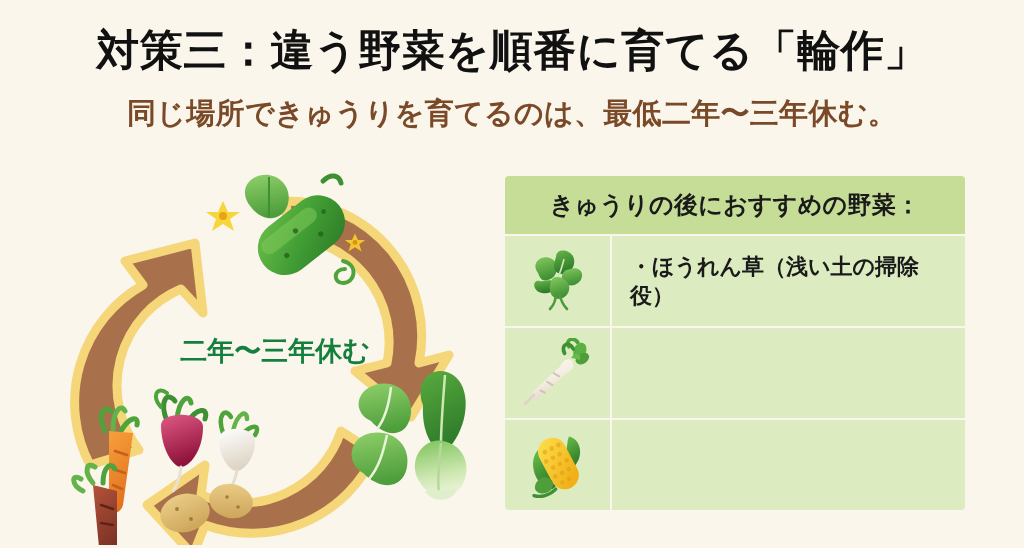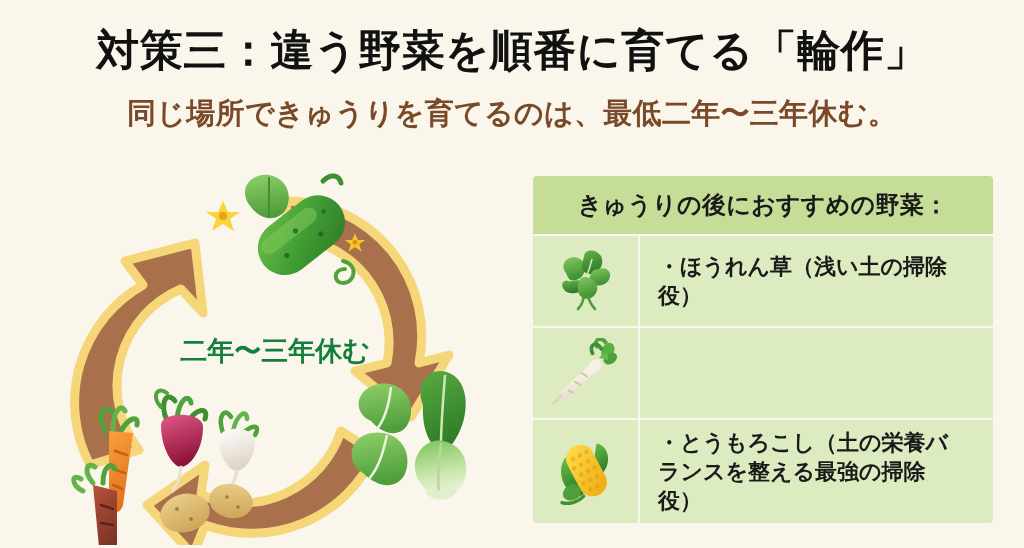--- a/index.html
+++ b/index.html
@@ -76,21 +76,20 @@
 
   
   #panel {
     position: absolute;
     left: 505px;
     top: 176px;
     width: 460px;
     border-radius: 4px;
     overflow: hidden;
     box-shadow: 0 0 0 0 rgba(0,0,0,0);
-    margin-left: 28px;
   }
   .panel-header {
     background: #c5dd96;
     height: 58px;
     display: flex;
     align-items: center;
     justify-content: center;
   }
   .panel-header-text {
     font-size: 24px;
@@ -398,21 +397,18 @@
                   <circle cx="32" cy="40" r="2.1"></circle>
                   <circle cx="39" cy="40" r="2.1"></circle>
                 <circle cx="28" cy="48" r="2"></circle>
                   <circle cx="35" cy="48" r="2"></circle>
               </g>
             </g>
             <path d="M 16 44 C 8 50 10 58 18 58 C 26 58 30 50 26 46 C 23 43 19 42 16 44 Z" fill="#4e9e3c"></path>
             <path d="M 30 54 C 24 60 16 62 10 60" stroke="#3f8f33" stroke-width="3" fill="none" stroke-linecap="round"></path>
           </svg>
         </div>
-        <div class="row-text-cell">
-          <span class="row-text">・とうもろこし（土の栄養バランスを整える最強の掃除役）</span>
-        </div>
       </div>
 
     </div>
   </div>
 
 </div>
 
 </body></html>

